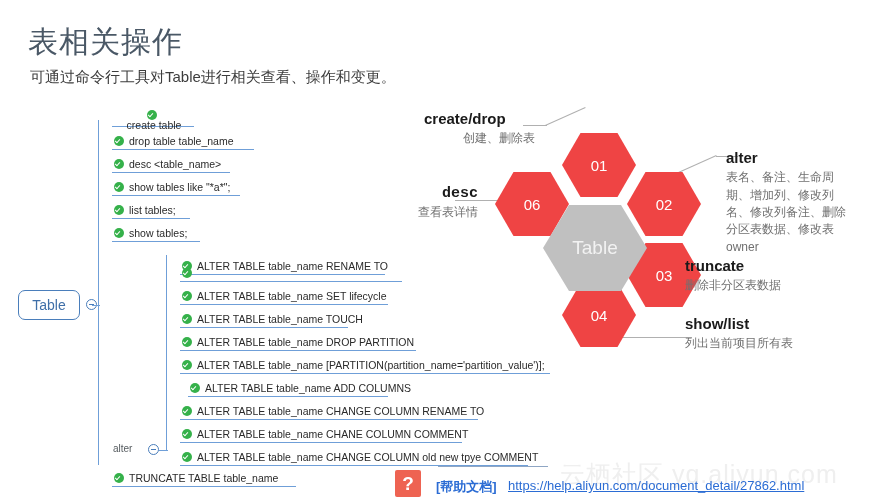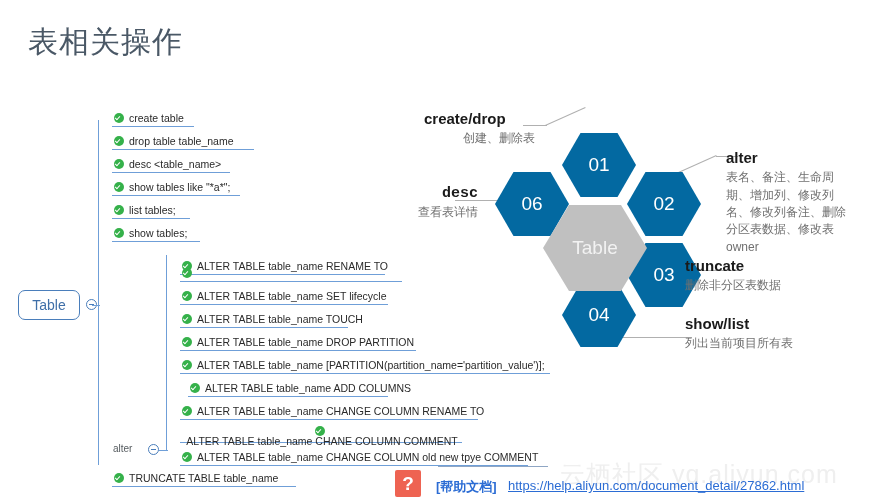--- a/index.html
+++ b/index.html
@@ -139,28 +139,28 @@
     height: 1.2px;
     background: #6f9fd8;
   }
 
   
   .hive { position: absolute; left: 0; top: 0; width: 895px; height: 501px; pointer-events: none; }
   .hex {
     position: absolute;
     width: 74px;
     height: 64px;
-    background: #0369a1;
+    background: #ef4444;
     -webkit-clip-path: polygon(25% 0%, 75% 0%, 100% 50%, 75% 100%, 25% 100%, 0% 50%);
     clip-path: polygon(25% 0%, 75% 0%, 100% 50%, 75% 100%, 25% 100%, 0% 50%);
     display: flex;
     align-items: center;
     justify-content: center;
     color: #ffffff;
-    font-size: 19px;
+    font-size: 15px;
     font-weight: 400;
   }
   .hex.center {
     width: 104px;
     height: 86px;
     background: #c0c0c0;
     font-size: 19px;
     color: #f2f2f2;
   }
 
@@ -250,38 +250,39 @@
     white-space: nowrap;
     user-select: none;
   }
 </style>
 </head>
 <body>
 
 <div id="slide">
 
   <div class="page-title">表相关操作</div>
+  <div class="page-subtitle">可通过命令行工具对Table进行相关查看、操作和变更。</div>
 
   <div class="mindmap">
 
     <div class="root-node">
       <span>Table</span>
     </div>
     <div class="collapse-dot root-dot"></div>
 
     <div class="alter-label">alter</div>
     <div class="collapse-dot alter-dot"></div>
 
     <div class="spine" style="left:98px; top:20px; height:345px;"></div>
     <div class="spine" style="left:166px; top:155px; height:195px;"></div>
     <div class="stub" style="left:92px; top:205px; width:8px;"></div>
     <div class="stub" style="left:159px; top:350px; width:9px;"></div>
 
     <div id="top-items">
-        <div class="tnode" style="left: 112px; top: 10px; width: 82px;">
+        <div class="tnode" style="left: 112px; top: 10px; width: 82px; flex-direction: column;">
           <span class="chk"></span>
           <span class="tx">create table</span>
         </div>
         <div class="tnode" style="left: 112px; top: 33px; width: 142px;">
           <span class="chk"></span>
           <span class="tx">drop table table_name</span>
         </div>
         <div class="tnode" style="left: 112px; top: 56px; width: 118px;">
           <span class="chk"></span>
           <span class="tx">desc &lt;table_name&gt;</span>
@@ -324,21 +325,21 @@
           <span class="tx">ALTER TABLE table_name [PARTITION(partition_name='partition_value')];</span>
         </div>
         <div class="tnode" style="left: 188px; top: 280px; width: 200px;">
           <span class="chk"></span>
           <span class="tx">ALTER TABLE table_name ADD COLUMNS</span>
         </div>
         <div class="tnode" style="left: 180px; top: 303px; width: 298px;">
           <span class="chk"></span>
           <span class="tx">ALTER TABLE table_name CHANGE COLUMN RENAME TO</span>
         </div>
-        <div class="tnode" style="left: 180px; top: 326px; width: 282px; flex-direction: column;">
+        <div class="tnode" style="left: 180px; top: 326px; width: 282px;">
           <span class="chk"></span>
           <span class="tx">ALTER TABLE table_name CHANE COLUMN COMMENT</span>
         </div>
         <div class="tnode" style="left: 180px; top: 349px; width: 348px;">
           <span class="chk"></span>
           <span class="tx">ALTER TABLE table_name CHANGE COLUMN old new tpye COMMENT</span>
         </div>
       </div>
     <div id="bottom-items">
         <div class="tnode" style="left: 112px; top: 370px; width: 184px;">

